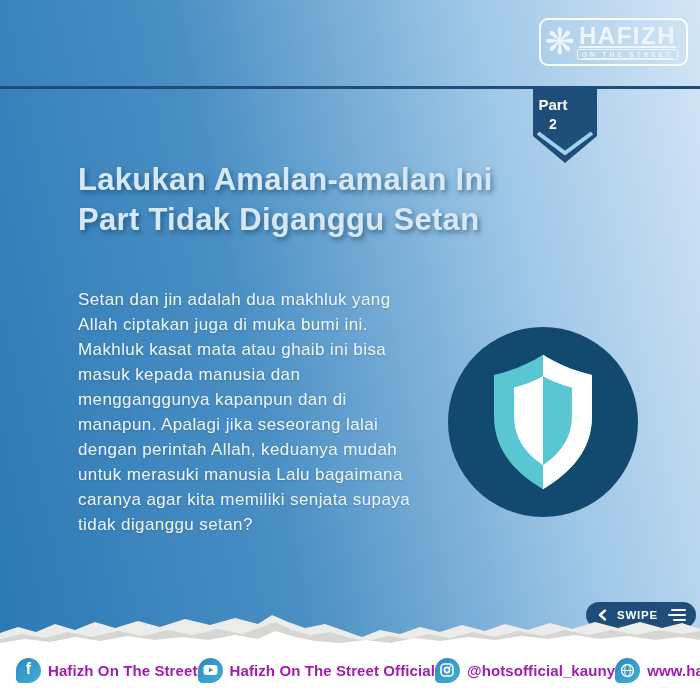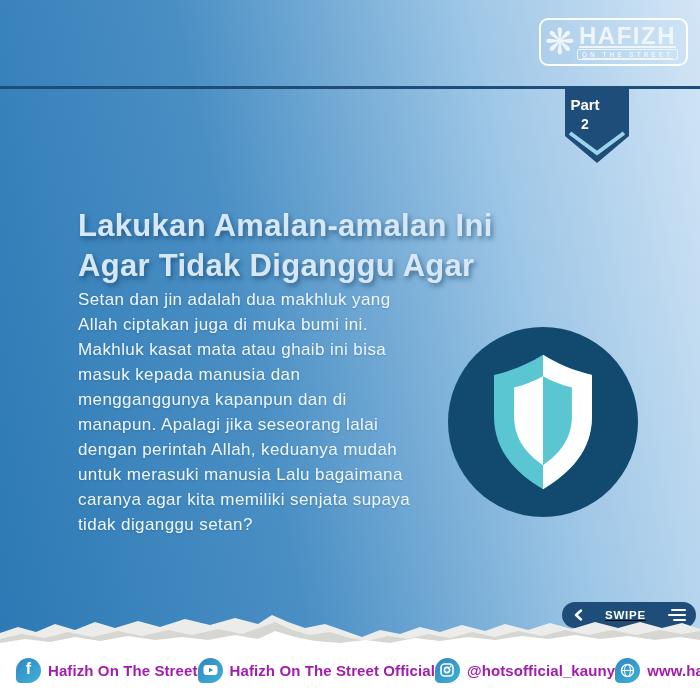--- a/index.html
+++ b/index.html
@@ -25,53 +25,52 @@
   .brand-flower { font-size:36px; line-height:36px; }
   .brand-text { display:flex; flex-direction:column; align-items:center;text-decoration:underline; }
   .brand-name { font-weight:bold; font-size:24px; letter-spacing:1.5px; line-height:25px; }
   .brand-tagline {
     font-size:6.5px; letter-spacing:3px; font-weight:bold;
     border:1px solid #eef5fc; border-radius:2px; padding:1px 4px; margin-top:1px;
     white-space:nowrap;
   }
 
   
-  .part-ribbon { position:absolute; left:565px; top:87px; width:40px; height:76px; }
+  .part-ribbon { position:absolute; left:533px; top:87px; width:40px; height:76px; }
   .part-ribbon svg { position:absolute; left:0; top:0; }
   .part-label { position:absolute; top:9px; width:100%; text-align:center;
     color:#fff; font-weight:bold; font-size:15px; }
   .part-number { position:absolute; top:29px; width:100%; text-align:center;
     color:#fff; font-weight:bold; font-size:14px; }
 
   
   .title {
     position:absolute; left:78px; top:160px; width:470px;
     color:#d6e8f7; font-weight:bold; font-size:31px; line-height:40px;
     letter-spacing:0.3px;
     text-shadow:2px 3px 5px rgba(15,55,90,0.55);
-    margin-top:46px;
   }
   .body-text {
     position:absolute; left:78px; top:287px; width:348px;
     color:#f0f7fd; font-size:17px; line-height:25px; letter-spacing:0.4px;
     text-shadow:0 1px 2px rgba(20,60,95,0.25);
   }
 
   
   .shield-badge {
     position:absolute; left:448px; top:327px; width:190px; height:190px;
     border-radius:50%; background:#11496f;
     display:flex; align-items:center; justify-content:center;
   }
 
   
   .swipe-button {
     position:absolute; top:602px; right:4px; height:26px;
     background:#1d4d78; border-radius:13px;
-    display:flex; align-items:center; gap:22px; padding:0 10px 0 12px;text-decoration:underline;
+    display:flex; align-items:center; gap:10px; padding:0 10px 0 12px;
   }
   .swipe-label { color:#fff; font-weight:bold; font-size:11.5px; letter-spacing:0.8px; }
   .swipe-lines { display:flex; flex-direction:column; align-items:flex-end; gap:2.5px; }
   .swipe-lines i { display:block; height:2.6px; background:#fff; border-radius:2px; }
   .swipe-lines i:nth-child(1){ width:15px; }
   .swipe-lines i:nth-child(2){ width:18px; }
   .swipe-lines i:nth-child(3){ width:13px; }
 
   
   .tear { position:absolute; left:0; bottom:53px; width:700px; height:34px; }
@@ -110,21 +109,21 @@
     <svg width="64" height="76" viewBox="0 0 64 76">
       <path d="M0,0 H64 V49 L32,76 L0,49 Z" fill="#1d4d78"></path>
       <polyline points="5,46 32,66 59,46" fill="none" stroke="#9fd2ec" stroke-width="4"></polyline>
     </svg>
     <div class="part-label">Part</div>
     <div class="part-number">2</div>
   </div>
 
   <div class="title">
     <div>Lakukan Amalan-amalan Ini</div>
-    <div>Agar Tidak Diganggu Agar</div>
+    <div>Part Tidak Diganggu Setan</div>
   </div>
 
   <div class="body-text">Setan dan jin adalah dua makhluk yang Allah ciptakan juga di muka bumi ini. Makhluk kasat mata atau ghaib ini bisa masuk kepada manusia dan mengganggunya kapanpun dan di manapun. Apalagi jika seseorang lalai dengan perintah Allah, keduanya mudah untuk merasuki manusia Lalu bagaimana caranya agar kita memiliki senjata supaya tidak diganggu setan?</div>
 
   <div class="shield-badge">
     <svg width="126" height="142" viewBox="0 0 100 113">
       <defs>
         <clipPath id="right-half">
             <rect x="50" y="0" width="50" height="113"></rect>
           </clipPath>

